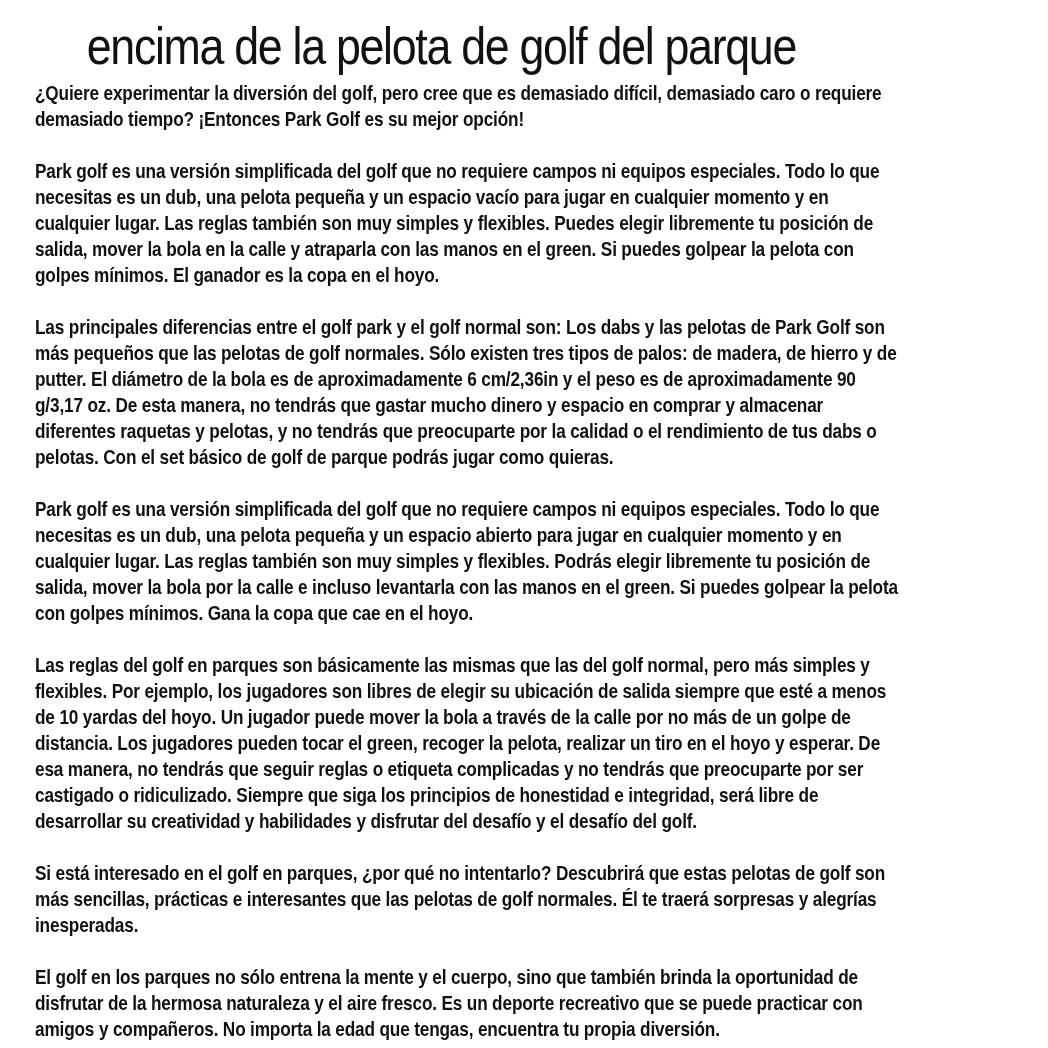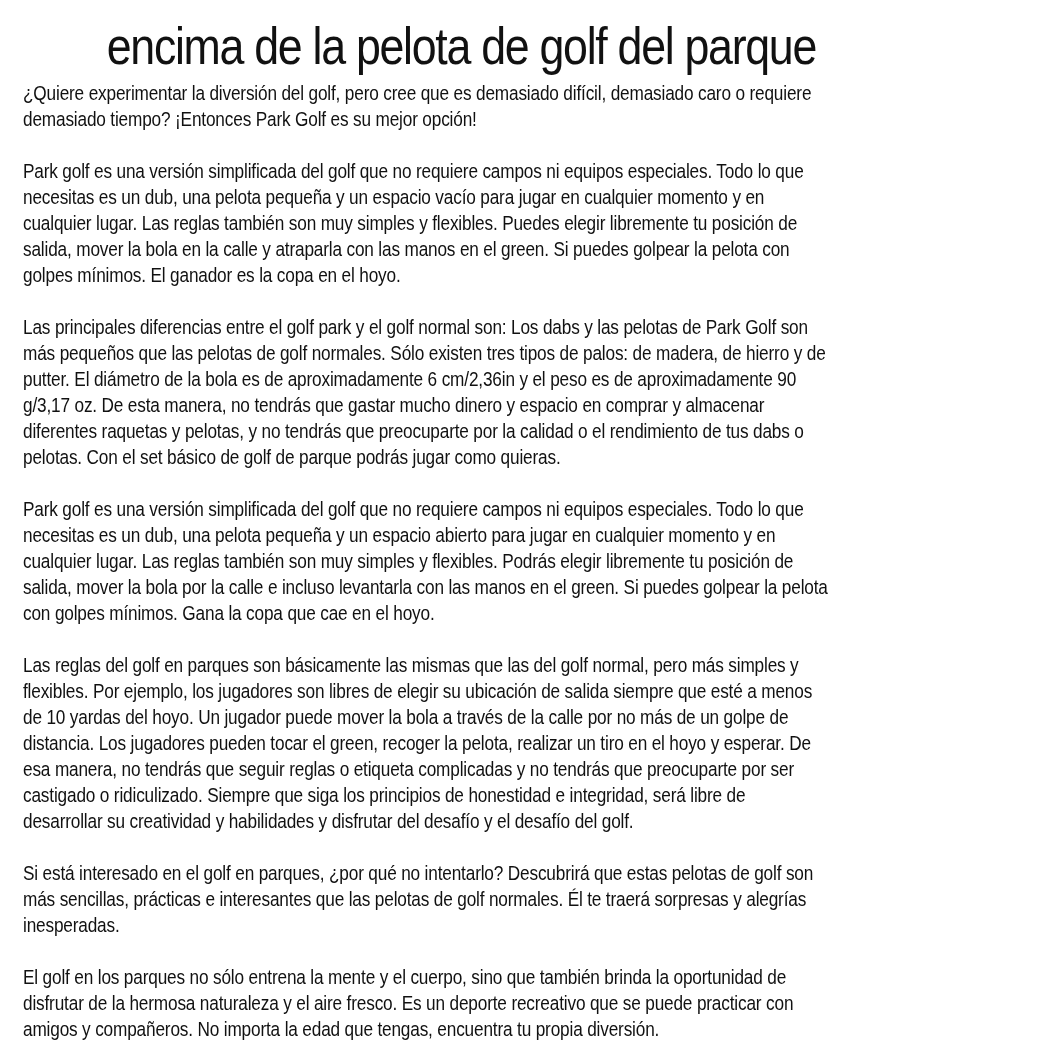--- a/index.html
+++ b/index.html
@@ -20,35 +20,35 @@
       left: 0;
       top: 14px;
       width: 883px;
       text-align: center;
       font-size: 52px;
       line-height: 64px;
       font-weight: normal;
       margin: 0;
       letter-spacing: -1.5px;
       white-space: nowrap;
-      padding-left: 20px;
     }
     .title span {
       display: inline-block;
       transform: scaleX(0.86);
       transform-origin: center;
     }
     .content {
       position: absolute;
       left: 18px;
       top: 80px;
       width: 1020px;
     }
     .para {
-      margin: 0 0 26px 5px;
+      margin: 0 0 26px 17px;
+      font-weight: bold;
     }
     .line {
       display: block;
       height: 26px;
       line-height: 26px;
       font-size: 20.5px;
       white-space: nowrap;
       transform: scaleX(0.84);
       transform-origin: left center;
       letter-spacing: -0.2px;

